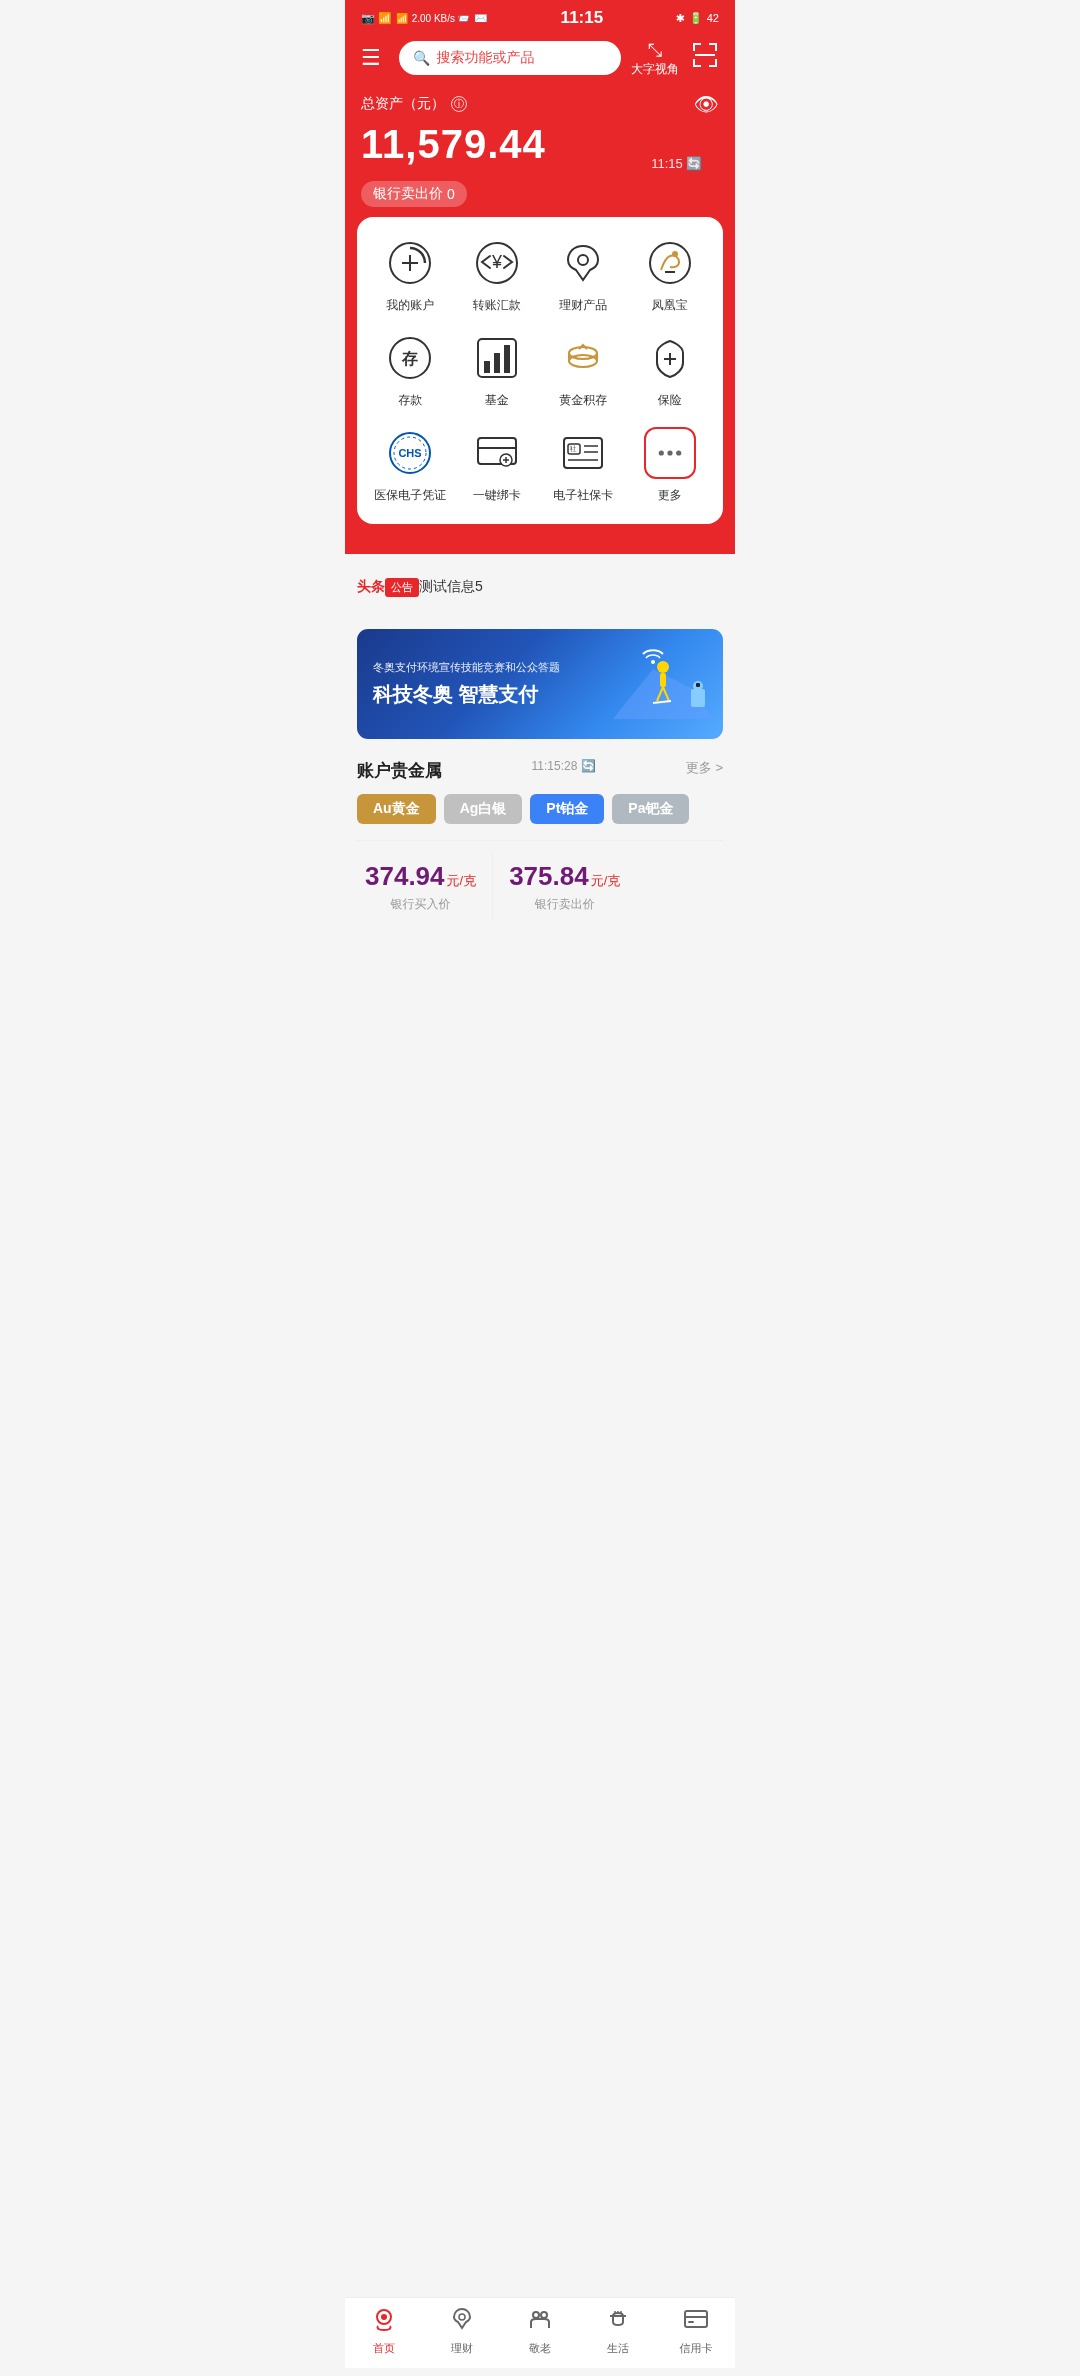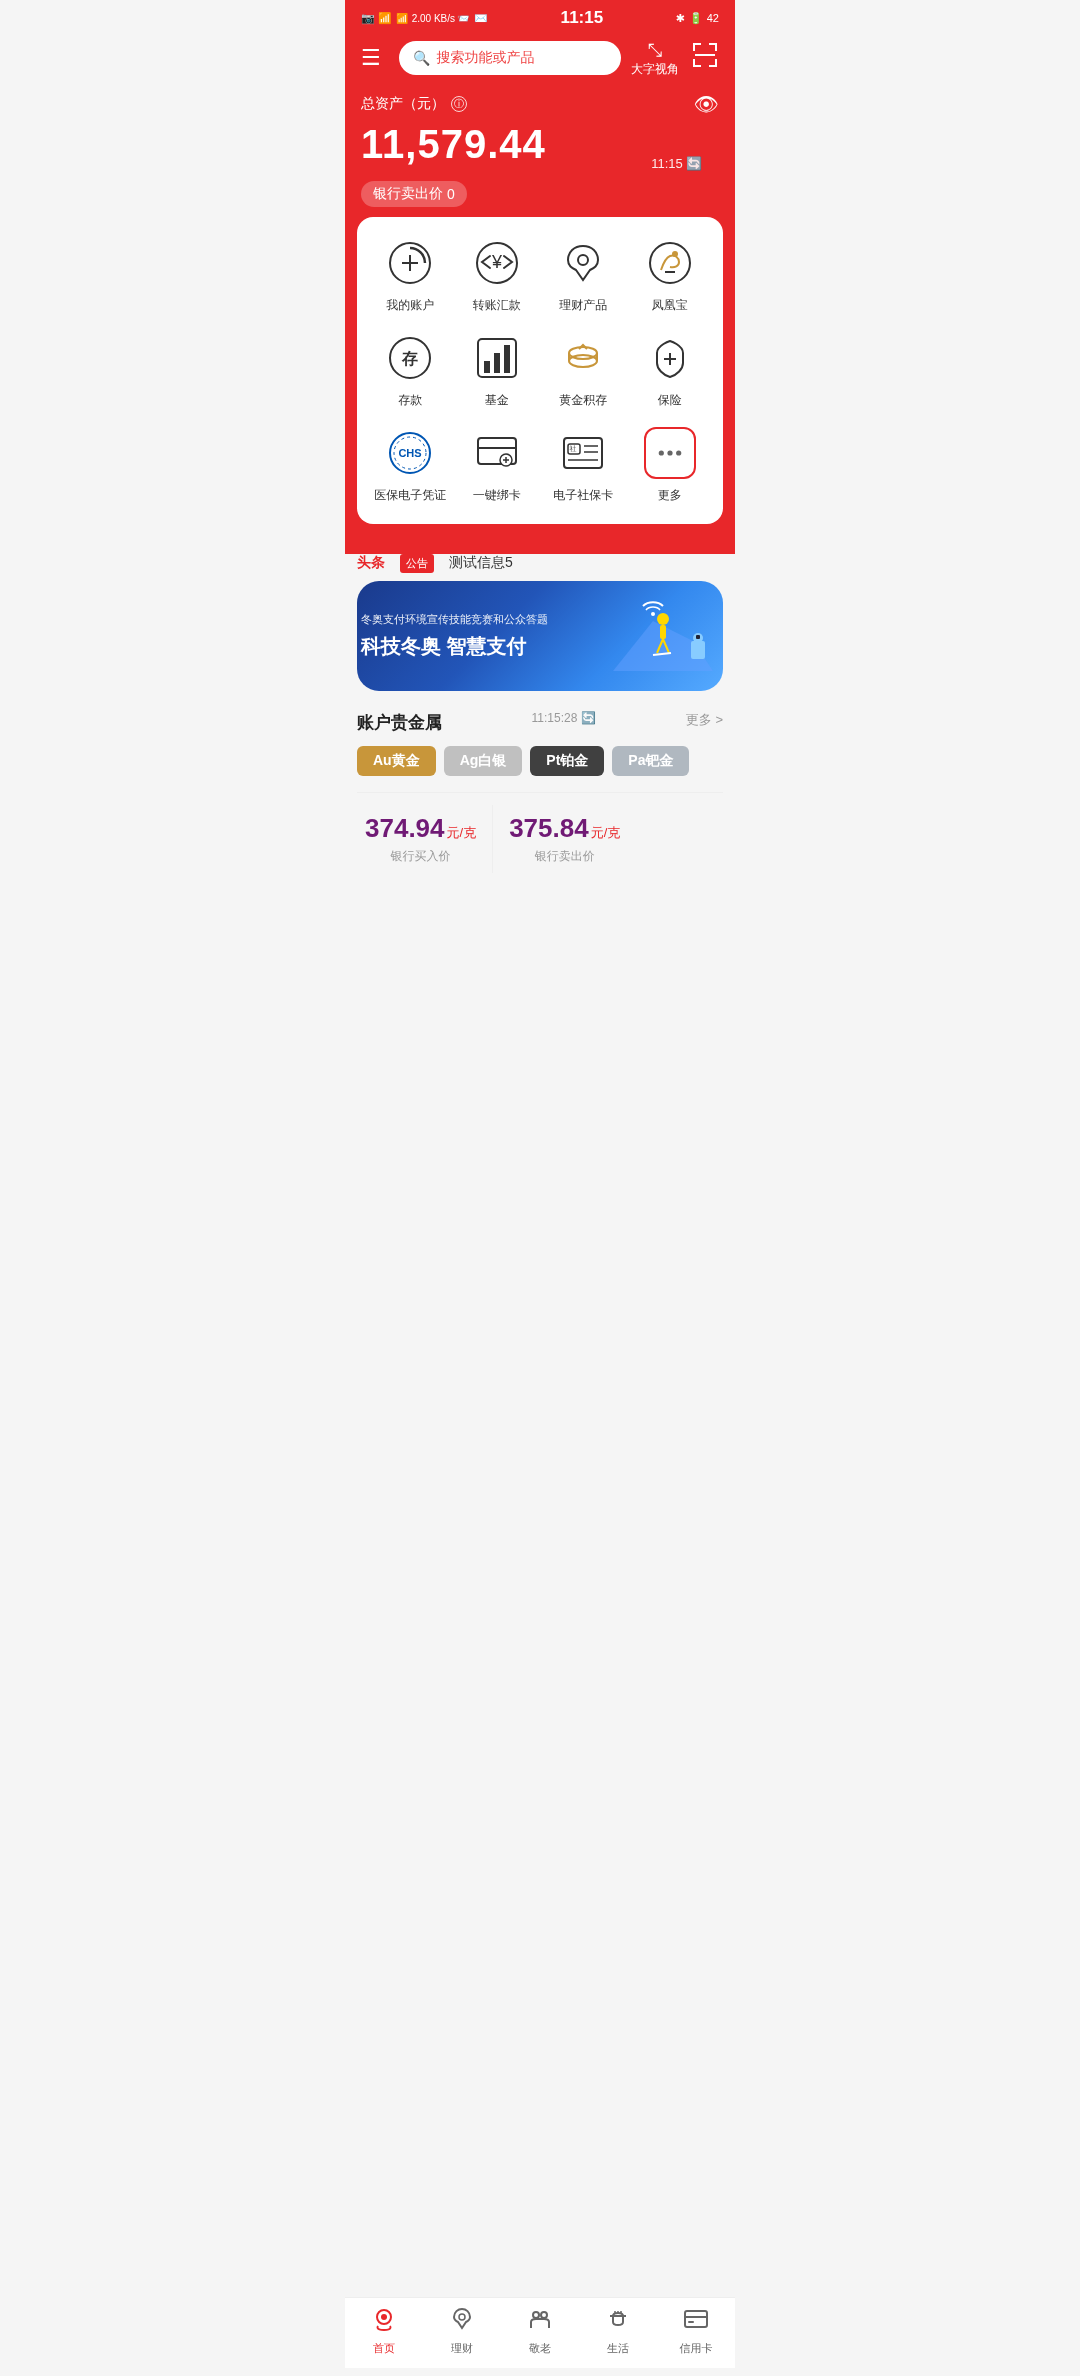--- a/index.html
+++ b/index.html
@@ -104,34 +104,34 @@
     .menu-icon svg { width: 46px; height: 46px; }
     .menu-label { font-size: 12px; color: #333; text-align: center; }
     .menu-item-more {
       border: 2px solid #e8272a;
       border-radius: 12px;
       padding: 4px;
     }
 
     
     .news-section { padding: 0 12px 8px; }
-    .news-header { display: flex; align-items: center; gap: 15px; padding: 0 0; }
+    .news-header { display: flex; align-items: center; gap: 0; padding: 24px 0; }
     .news-tag-toutiao { color: #e8272a; font-size: 14px; font-weight: 700; }
     .news-tag-gonggao {
       background: #e8272a; color: white; font-size: 11px;
       padding: 2px 6px; border-radius: 3px;
     }
     .news-title { font-size: 14px; color: #333; }
 
     
     .banner-wrap { padding: 0 12px 12px; }
     .banner {
       background: linear-gradient(135deg, #1a3a8c 0%, #2255b8 40%, #3388ee 70%, #55aaff 100%);
-      border-radius: 22px;
-      padding: 4px;
+      border-radius: 11px;
+      padding: 16px;
       min-height: 110px;
       display: flex;
       align-items: center;
       position: relative;
       overflow: hidden;
     }
     .banner-text { color: white; z-index: 1; }
     .banner-small { font-size: 11px; margin-bottom: 6px; opacity: 0.9; }
     .banner-big { font-size: 20px; font-weight: 800; }
     .banner-deco {
@@ -148,21 +148,21 @@
     .gold-tabs { display: flex; gap: 8px; margin-bottom: 16px; }
     .gold-tab {
       padding: 6px 16px;
       border-radius: 6px;
       font-size: 14px;
       font-weight: 600;
       cursor: pointer;
     }
     .gold-tab.active-au { background: #c8963a; color: white; }
     .gold-tab.active-ag { background: #c0c0c0; color: white; }
-    .gold-tab.active-pt { background: #404040; color: white; }
+    .gold-tab.active-pt { background: #3b82f6; color: white; }
     .gold-tab.active-pa { background: #b0b8c0; color: white; }
     .gold-price-item { display: flex; flex-direction: column; align-items: center; padding: 8px; }
     .gold-price-value { font-size: 26px; font-weight: 700; color: #701a75; }
     .gold-price-unit { font-size: 13px; color: #e8272a; }
     .gold-price-label { font-size: 12px; color: #999; margin-top: 4px; }
 
     
     .bottom-nav {
       position: fixed;
       bottom: 8px; left: 50%; transform: translateX(-50%);

